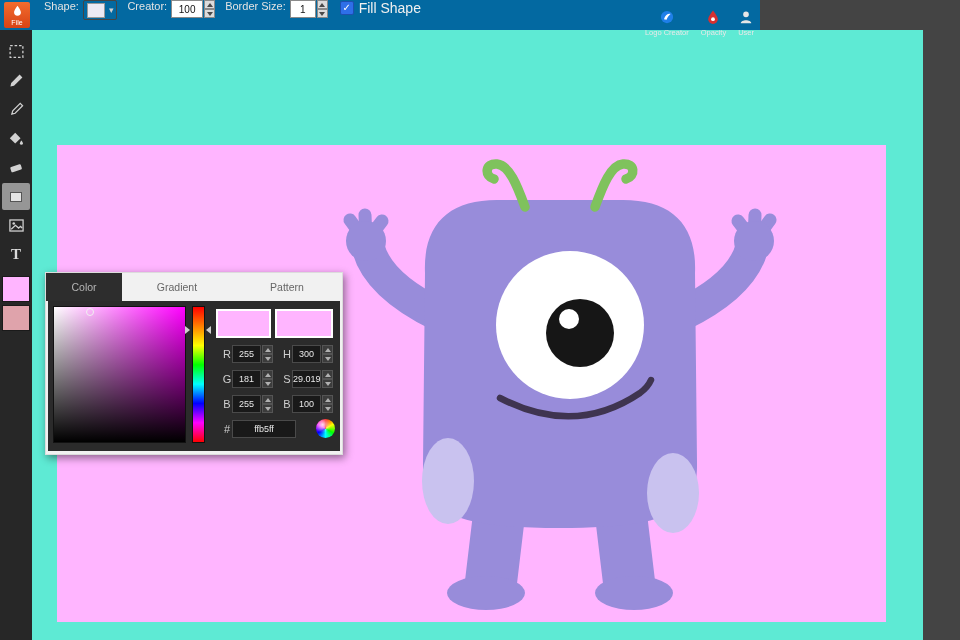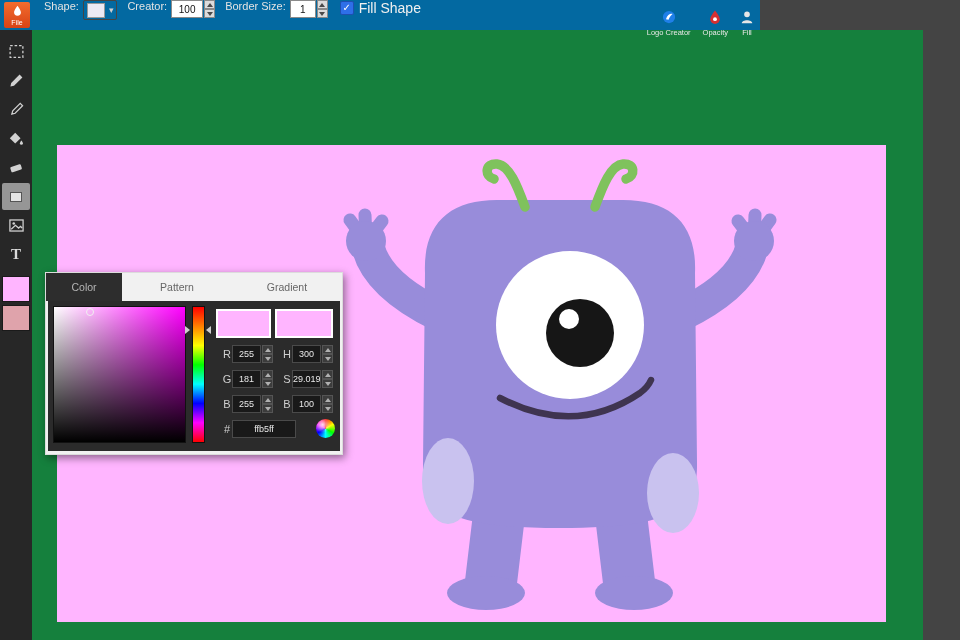--- a/index.html
+++ b/index.html
@@ -46,21 +46,21 @@
            display:flex;flex-direction:column;align-items:center;padding-top:8px;box-sizing:border-box;z-index:25;}
   .tool-btn{width:28px;height:27px;margin-bottom:2px;border:none;background:transparent;border-radius:2px;
             display:flex;align-items:center;justify-content:center;cursor:pointer;padding:0;}
   .tool-btn.selected{background:#969696;}
   .tool-btn .tglyph{color:#dcdcdc;font-size:15px;font-family:"Liberation Serif","DejaVu Serif",serif;font-weight:bold;}
   .swatch{width:28px;height:26px;margin-bottom:3px;border:1px solid #1a1a1a;box-sizing:border-box;cursor:pointer;}
   .swatch.primary{background:#ffb5ff;margin-top:6px;}
   .swatch.secondary{background:#dfa3ab;}
 
   
-  #workspace{position:absolute;left:32px;top:30px;width:891px;height:610px;background:#15803d;}
+  #workspace{position:absolute;left:32px;top:30px;width:891px;height:610px;background:#5eead4;}
   #canvas{position:absolute;left:25px;top:115px;width:829px;height:477px;background:#ffb5ff;}
 
   
   #picker{position:absolute;left:13px;top:242px;width:296px;background:#f1f1f1;
           border:1px solid #dcdcdc;box-shadow:2px 3px 8px rgba(0,0,0,.45);z-index:20;}
   .tabs{display:flex;height:28px;background:#f1f1f1;}
   .tab{display:flex;align-items:center;justify-content:center;font-size:10.5px;color:#666;cursor:pointer;}
   .tab.t0{width:76px;}
   .tab.t1,.tab.t2{flex:1;}
   .tab.active{background:#2d2d2d;color:#b5b5b5;}
@@ -153,21 +153,21 @@
         </span>
         <span class="lbl">Opacity</span>
       </button>
       <button class="app-btn">
         <span>
           <svg width="14" height="14" viewBox="0 0 16 16">
             <circle cx="8" cy="5" r="3.2" fill="#e6e6e6"></circle>
             <path d="M2 15 C2 10.5 14 10.5 14 15 Z" fill="#e6e6e6"></path>
           </svg>
         </span>
-        <span class="lbl">Fill</span>
+        <span class="lbl">User</span>
       </button>
     </div>
   </header>
 
   <aside id="toolbar">
     <button class="tool-btn">
       <svg width="17" height="17" viewBox="0 0 16 16">
         <rect x="2" y="2.5" width="12" height="11" fill="none" stroke="#d2d2d2" stroke-width="1.2" stroke-dasharray="2.4 1.8"></rect>
       </svg>
     </button>
@@ -251,22 +251,22 @@
         <g stroke="#7fc25d" stroke-width="9.5" fill="none" stroke-linecap="round">
           <path d="M 468 62 C 460 40 452 20 440 19 C 428 18 427 31 437 34"></path>
           <path d="M 538 62 C 546 40 554 20 566 19 C 578 18 579 31 569 34"></path>
         </g>
       </svg>
     </div>
 
     <div id="picker">
       <div class="tabs">
         <span class="tab t0 active">Color</span>
+        <span class="tab t1">Gradient</span>
         <span class="tab t2">Pattern</span>
-        <span class="tab t1">Gradient</span>
       </div>
       <div class="picker-body">
         <div class="sat-square">
           <span class="sat-cursor"></span>
         </div>
         <span class="hue-mark-l"></span>
         <div class="hue-bar"></div>
         <span class="hue-mark-r"></span>
         <span class="cur-swatch a"></span>
         <span class="cur-swatch b"></span>

